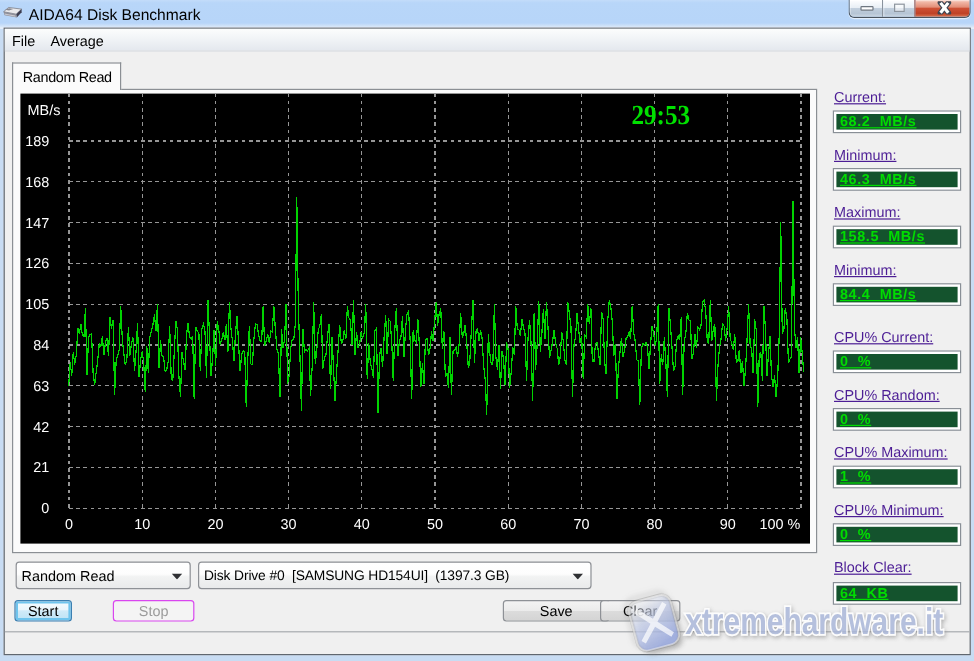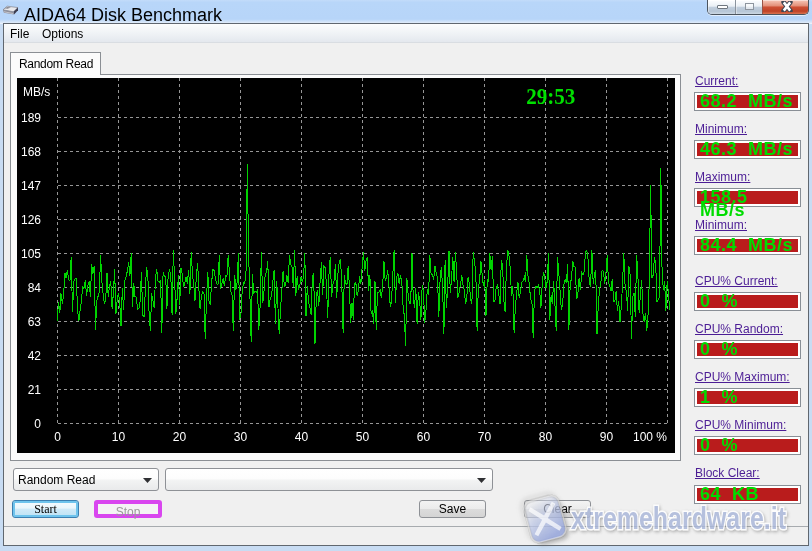--- a/index.html
+++ b/index.html
@@ -5,54 +5,54 @@
 html,body { width:812px; height:551px; overflow:hidden; }
 body { font-family:"Liberation Sans", sans-serif; font-size:12px; position:relative;
   background:#c8dcf3; }
 #titlebar { left:0; top:0; width:812px; height:24px;
   background:linear-gradient(180deg,#c3dcfa 0%,#b8d6f9 10%,#b7d5f9 80%,#d5e5f8 92%,#f0f5fc 100%); }
 .abs { position:absolute; }
 
 #frame { left:3px; top:23px; width:806px; height:523px; border:1px solid #60676f; background:#f0f0f0; }
 
 #titleicon { left:2px; top:5px; width:17px; height:11px; }
-#title { left:24px; top:5px; color:#000; font-size:18px; }
+#title { left:24px; top:5px; color:#000; font-size:13px; }
 
 #caps { left:707px; top:0; width:102px; height:15px; display:flex; border:1px solid #4b545e; border-top:none;
   border-radius:0 0 5px 5px; overflow:hidden; box-shadow:0 1px 0 rgba(255,255,255,.6); }
 .cap { position:relative; height:100%; }
 .cap.gray { background:linear-gradient(180deg,#fdfeff 0%,#e9eff5 45%,#c2cfdd 50%,#b6c5d5 80%,#ccd7e2 100%); box-shadow:inset 0 1px 0 rgba(255,255,255,.8), inset 1px 0 0 rgba(255,255,255,.4); }
 #capmin { width:28px; border-right:1px solid #8a939d; }
 #capmax { width:27px; border-right:1px solid #995346; }
 #capclose { width:45px; background:linear-gradient(180deg,#f7c7b8 0%,#e38f79 42%,#ce5035 50%,#bf4227 80%,#d97350 100%); box-shadow:inset 0 1px 0 rgba(255,255,255,.45); }
 
 #menubar { left:4px; top:24px; width:804px; height:19px;
   background:linear-gradient(180deg,#fcfdfd 0%,#f0f3f6 50%,#e4e8ee 100%); border-bottom:1px solid #d9dde2; }
 #menubar span { position:absolute; top:3px; color:#000; }
 
 #tab { left:10px; top:52px; width:91px; height:23px; background:#fbfbfb; border:1px solid #8b8f94; border-bottom:none; z-index:2; }
 #tab div { margin:4px 0 0 8px; letter-spacing:-0.3px; }
 #page { left:10px; top:74px; width:671px; height:387px; background:#fbfbfb; border:1px solid #8b8f94; }
 #chart { left:17px; top:78px; width:658px; height:375px; background:#000; z-index:3; }
 
 .rlabel { left:695px; color:#4c1d95;text-decoration:underline; }
 .vbox { left:694px; width:107px; height:19px; border:1px solid #898f96; background:#fff; padding:2px; }
-.vbox > div { background:#b91c1c; width:100%; height:100%; color:#00dc00; font-weight:bold; font-size:18px; line-height:13px; padding-left:3px; letter-spacing:0.5px; }
+.vbox > div { background:#14532d; width:100%; height:100%; color:#00dc00; font-weight:bold; font-size:12px; line-height:13px; padding-left:3px; letter-spacing:0.5px;text-decoration:underline; }
 
 .combo { top:468px; height:23px; background:linear-gradient(180deg,#ffffff 0%,#fdfdfd 45%,#f2f3f3 55%,#e9eaeb 100%); border:1px solid #8e9196; border-radius:3px; }
 .combo .txt { position:absolute; left:4px; top:4px; white-space:nowrap; }
 .combo svg { position:absolute; right:6px; top:9px; }
 
 .btn { top:500px; height:18px; border-radius:3px; text-align:center; line-height:16px; font-size:12px; }
-#bstart { left:12px; width:67px; border:1px solid #3c7fb1; box-shadow:inset 0 0 0 2px #6fc4ed;
-  background:linear-gradient(180deg,#f6fbfe 0%,#eaf6fc 45%,#d0eaf8 50%,#bce2f5 100%);font-family:Liberation Serif, serif; }
-#bstop { left:94px; width:68px; border:4px solid #d946ef; background:#f4f4f4; color:#9b9b9b; }
+#bstart { left:12px; width:48px; border:1px solid #3c7fb1; box-shadow:inset 0 0 0 2px #6fc4ed;
+  background:linear-gradient(180deg,#f6fbfe 0%,#eaf6fc 45%,#d0eaf8 50%,#bce2f5 100%); }
+#bstop { left:94px; width:68px; border:1px solid #d946ef; background:#f4f4f4; color:#9b9b9b; }
 .btn.norm { border:1px solid #8e9196; background:linear-gradient(180deg,#f3f3f3 0%,#ebebeb 50%,#dcdcdc 50%,#d4d4d4 100%); }
-#bsave { left:419px; width:67px; }
-#bclear { left:524px; width:67px; }
+#bsave { left:419px; width:89px; }
+#bclear { left:500px; width:67px; }
 #sep { left:4px; top:526px; width:804px; height:1px; background:#a7abaf; }
 #wm { left:500px; top:480px; width:312px; height:71px; z-index:9; }
 </style></head>
 <body>
 <div class="abs" id="titlebar"></div>
 <div class="abs" id="frame"></div>
 <svg class="abs" id="titleicon" viewBox="0 0 17 11">
  <polygon points="1,4.8 5.2,1.2 16,2.6 11.5,6.8" fill="#e9e9ec" stroke="#74747c" stroke-width="0.6"></polygon>
  <polygon points="2.2,3.2 5.5,1.9 9,2.4 5.5,3.8" fill="#87878f"></polygon>
  <polygon points="11.5,6.8 16,2.6 16,5.2 12,9.6" fill="#3c3c4e"></polygon>
@@ -69,21 +69,21 @@
   </div>
   <div class="cap" id="capclose">
     <svg style="position:absolute;left:18px;top:1px" width="12" height="11" viewBox="0 0 12 11">
       <path d="M2.6 1.2 L9.4 9.8 M9.4 1.2 L2.6 9.8" stroke="#3f4653" stroke-width="4.6" stroke-linecap="round"></path>
       <path d="M2.8 1.4 L9.2 9.6 M9.2 1.4 L2.8 9.6" stroke="#ffffff" stroke-width="2.6" stroke-linecap="butt"></path>
     </svg>
   </div>
 </div>
 <div class="abs" id="menubar">
     <span style="left:6px">File</span>
-    <span style="left:38px">Options</span>
+    <span style="left:38px">Average</span>
   </div>
 <div class="abs" id="tab">
     <div>Random Read</div>
   </div>
 <div class="abs" id="page"></div>
 <div class="abs" id="chart">
 <svg width="658" height="375" style="display:block" shape-rendering="crispEdges">
 <line x1="40.5" y1="0" x2="40.5" y2="345" stroke="#969696" stroke-width="1" stroke-dasharray="3,3"></line>
 <line x1="101.5" y1="0" x2="101.5" y2="345" stroke="#969696" stroke-width="1" stroke-dasharray="3,3"></line>
 <line x1="162.5" y1="0" x2="162.5" y2="345" stroke="#969696" stroke-width="1" stroke-dasharray="3,3"></line>
@@ -169,20 +169,21 @@
 <div class="abs vbox" style="top:485px">
     <div>64&nbsp; KB</div>
   </div>
 <div class="abs combo" style="left:13px;width:146px;">
   <div class="txt">Random Read</div>
   <svg width="9" height="5" viewBox="0 0 9 5">
       <path d="M0 0 L9 0 L4.5 5 Z" fill="#2f3033"></path>
     </svg>
 </div>
 <div class="abs combo" style="left:165px;width:328px;">
+  <div class="txt" style="font-size:11.5px;letter-spacing:-0.1px;top:5px">Disk Drive #0&nbsp; [SAMSUNG HD154UI]&nbsp; (1397.3 GB)</div>
   <svg width="9" height="5" viewBox="0 0 9 5">
       <path d="M0 0 L9 0 L4.5 5 Z" fill="#2f3033"></path>
     </svg>
 </div>
 <div class="abs btn" id="bstart">Start</div>
 <div class="abs btn" id="bstop">Stop</div>
 <div class="abs btn norm" id="bsave">Save</div>
 <div class="abs btn norm" id="bclear">Clear</div>
 <div class="abs" id="sep"></div>
 <svg class="abs" id="wm" viewBox="0 0 312 71">

